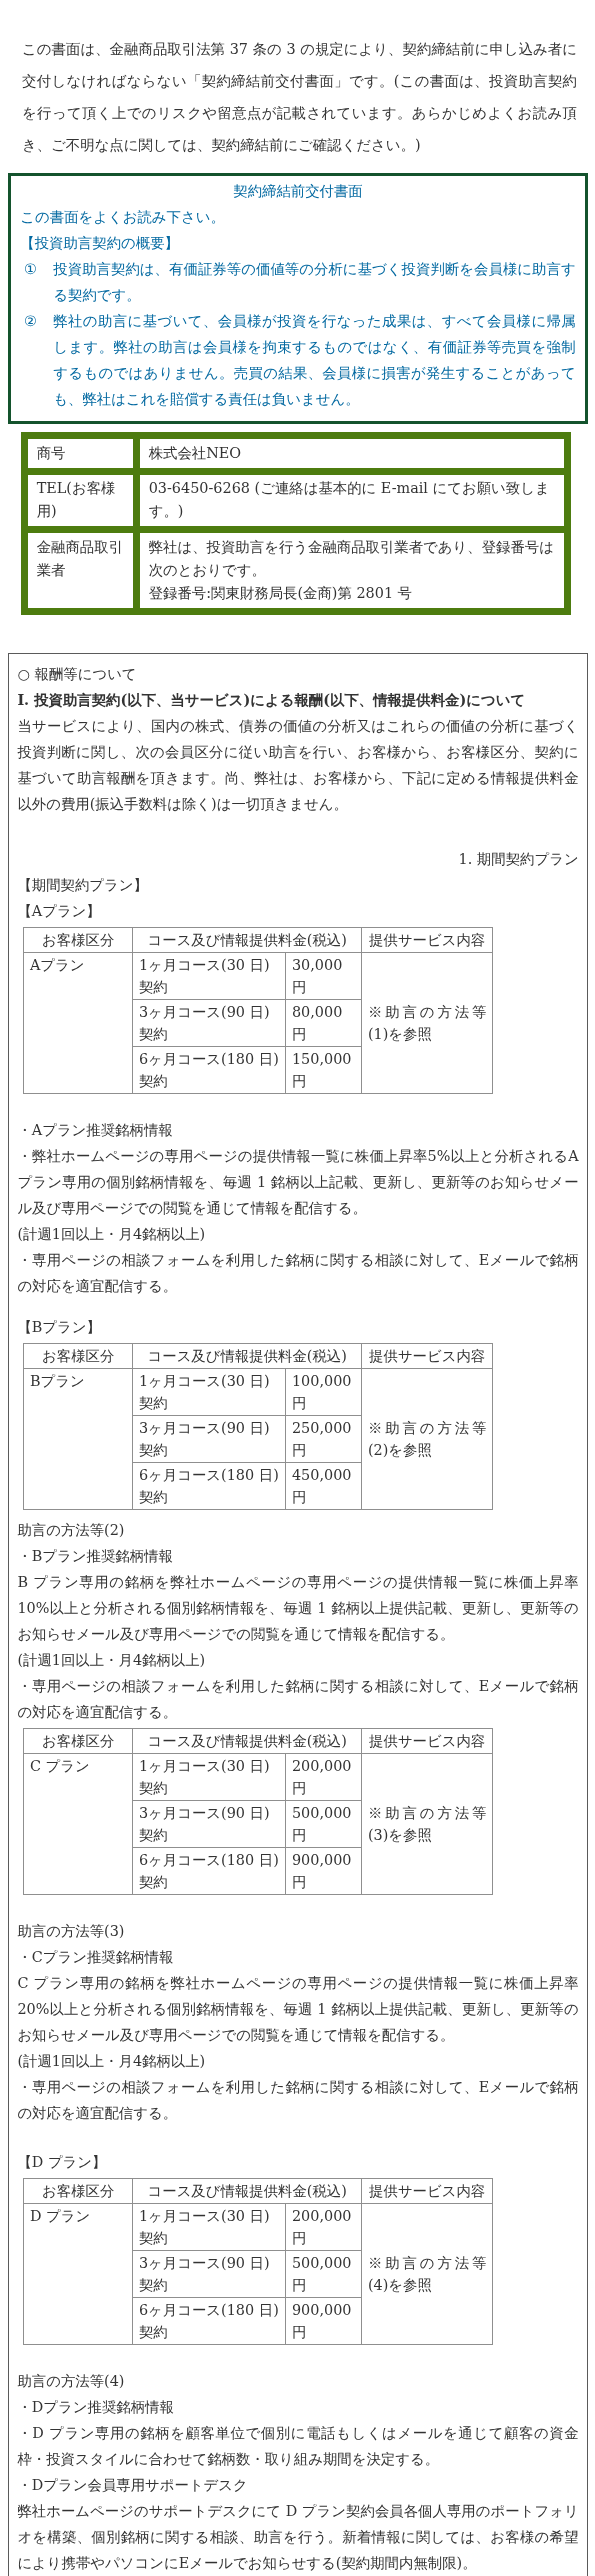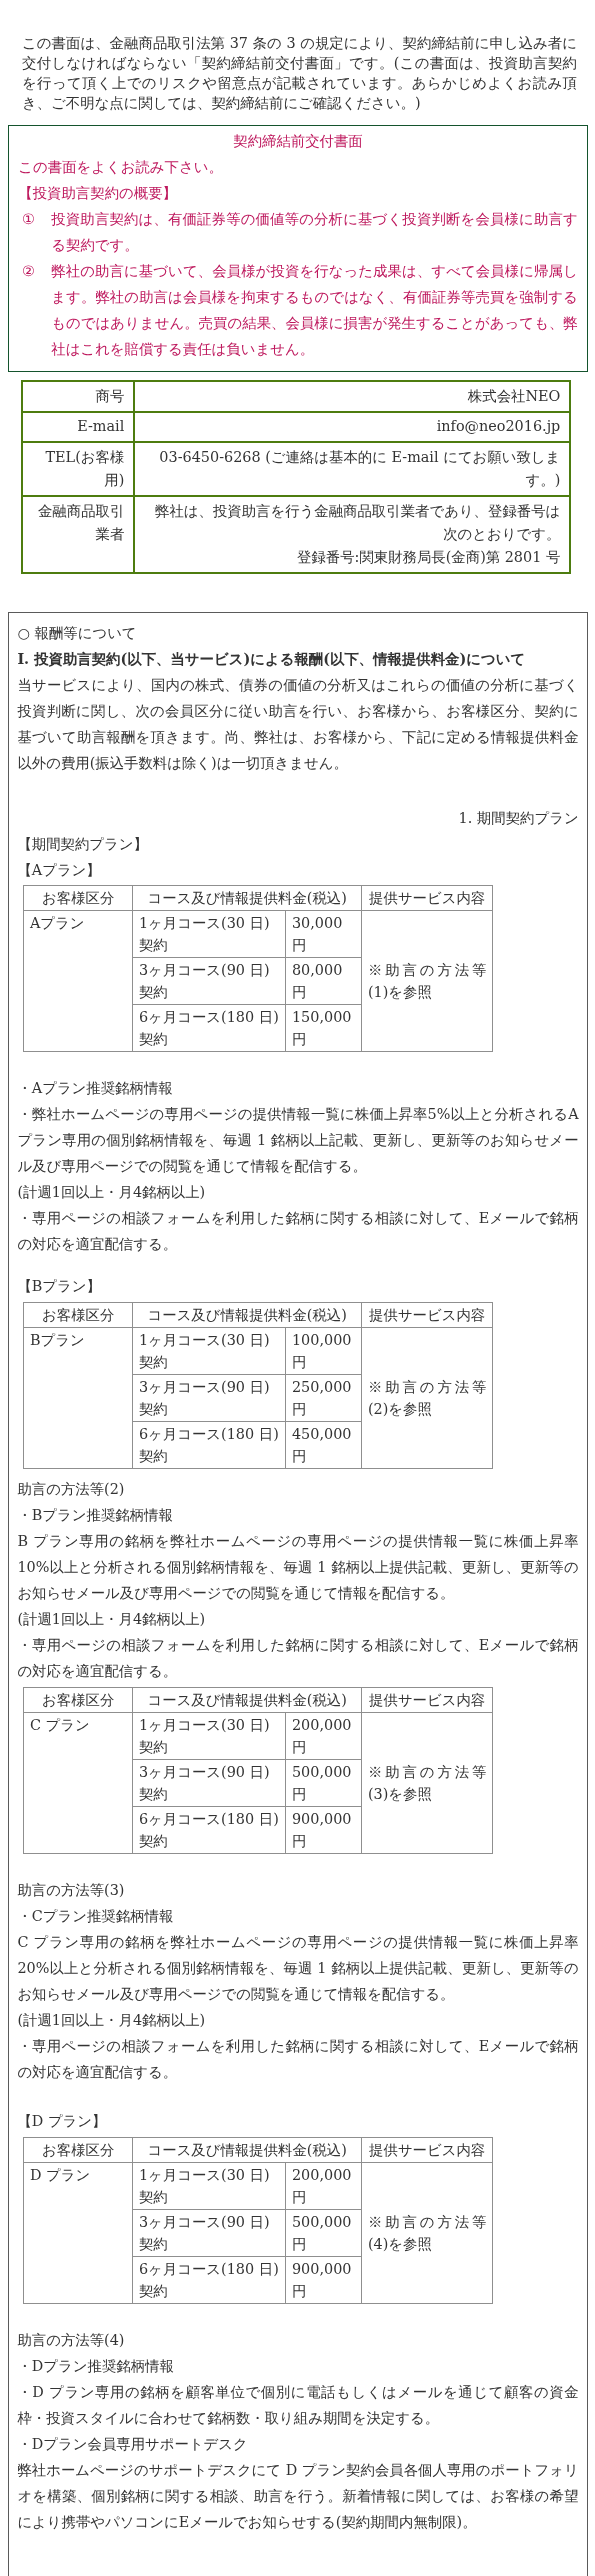--- a/index.html
+++ b/index.html
@@ -9,48 +9,48 @@
     width:596px; height:2576px;
     margin:0 auto;
     background:#ffffff;
     overflow:hidden;
     font-family:"DejaVu Serif","Liberation Serif",serif;
     font-size:14.4px;
     color:#333333;
   }
   .intro {
     margin:33px 19px 0 22px;
-    line-height:20px;
+    line-height:32px;
     text-align:justify;
   }
   
   .redbox {
     margin:11.5px 7.7px 0 7.7px;
-    border:1px solid #14532d;
-    color:#be185d;
+    border:3px solid #14532d;
+    color:#0369a1;
     padding:2.9px 9.6px 8.7px 9.6px;
     line-height:26px;
   }
   .redbox .rb-title { text-align:center; }
   .rb-item { display:flex; }
   .rb-num { flex:none; width:33px; padding-left:3.8px; }
   .rb-text { flex:1; text-align:justify; }
   
   table.cotable {
     border-collapse:collapse;
     margin:7.7px 0 0 21px;
     width:550px;
     table-layout:fixed;
   }
   table.cotable td {
-    border:2px solid #4d7c0f;
+    border:7px solid #4d7c0f;
     padding:2.9px 8.7px;
     line-height:23px;
     vertical-align:top;
-    text-align:right;
+    text-align:left;
   }
   table.cotable td.lbl { width:112px; }
   .preline { white-space:pre-line; }
   
   .secbox {
     margin:38px 7.7px 0 7.7px;
     border:1px solid #5a5a5a;
     border-bottom:none;
     min-height:2211px;
     padding:6.7px 8.7px 29px 8.7px;
@@ -104,24 +104,20 @@
       <span class="rb-num">②</span>
       <span class="rb-text">弊社の助言に基づいて、会員様が投資を行なった成果は、すべて会員様に帰属します。弊社の助言は会員様を拘束するものではなく、有価証券等売買を強制するものではありません。売買の結果、会員様に損害が発生することがあっても、弊社はこれを賠償する責任は負いません。</span>
     </div>
   </div>
 
   <table class="cotable">
     <tbody>
         <tr>
       <td class="lbl">商号</td>
       <td>株式会社NEO</td>
-    </tr>
-    <tr>
-      <td class="lbl">E-mail</td>
-      <td>info@neo2016.jp</td>
     </tr>
     <tr>
       <td class="lbl">TEL(お客様用)</td>
       <td>03-6450-6268 (ご連絡は基本的に E-mail にてお願い致します。)</td>
     </tr>
     <tr>
       <td class="lbl">金融商品取引業者</td>
       <td class="preline">弊社は、投資助言を行う金融商品取引業者であり、登録番号は次のとおりです。
 登録番号:関東財務局長(金商)第 2801 号</td>
     </tr>

